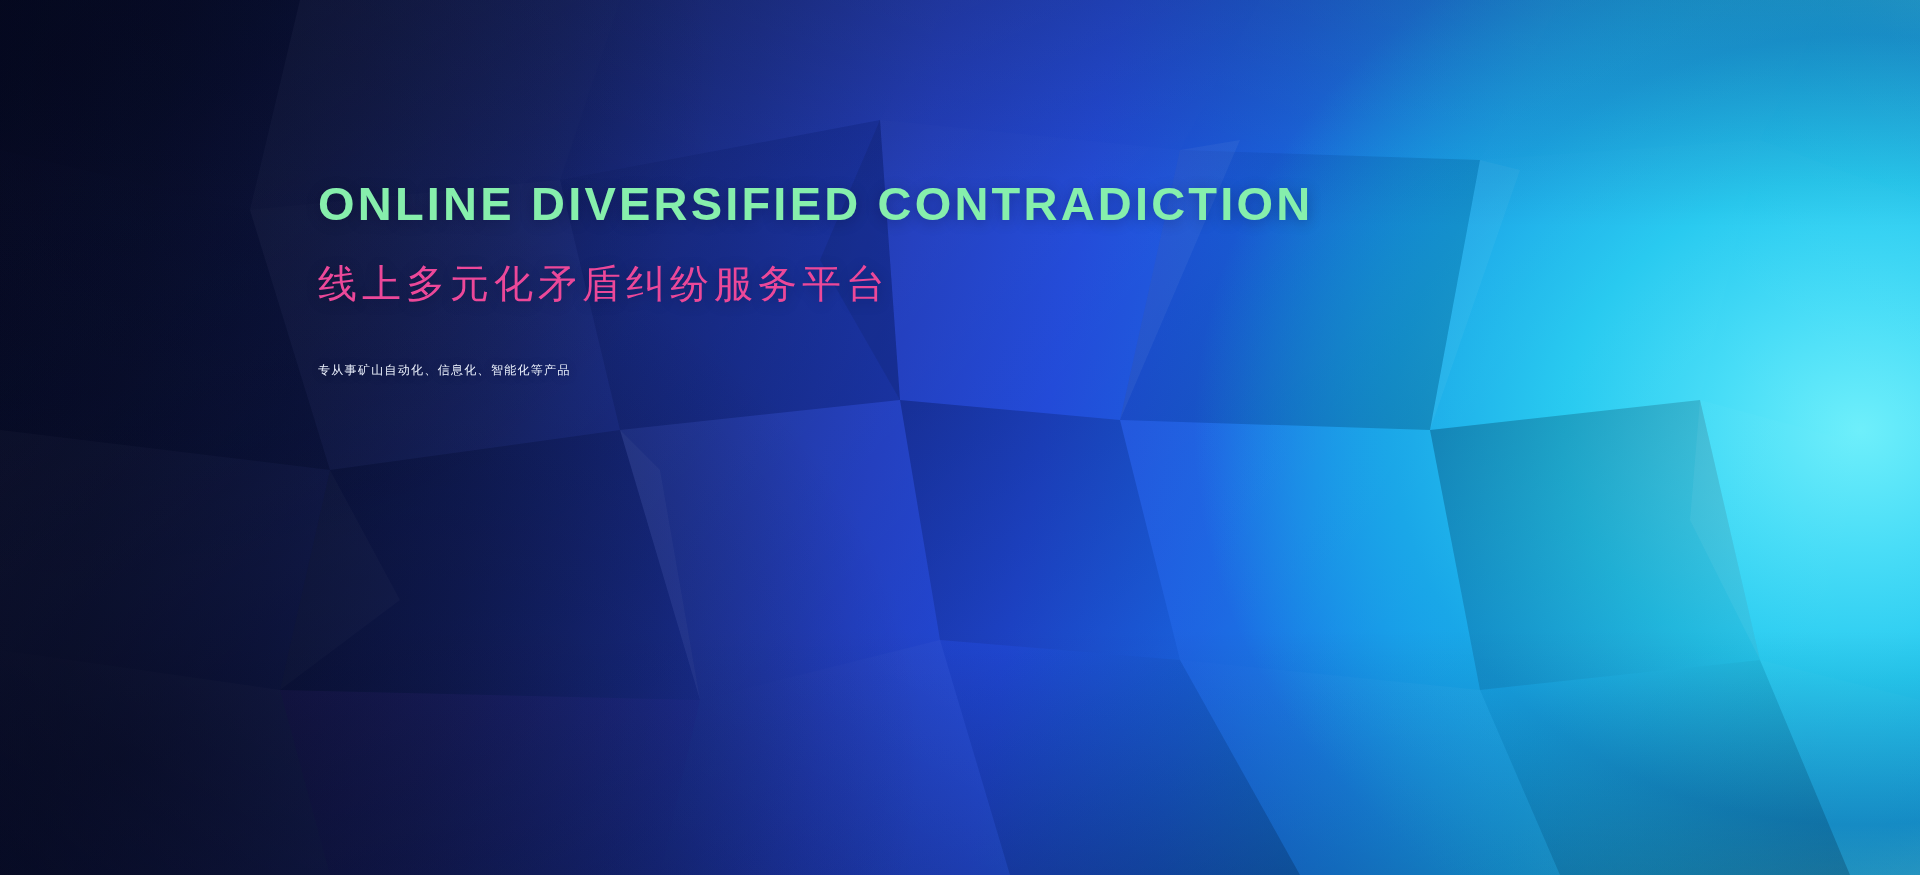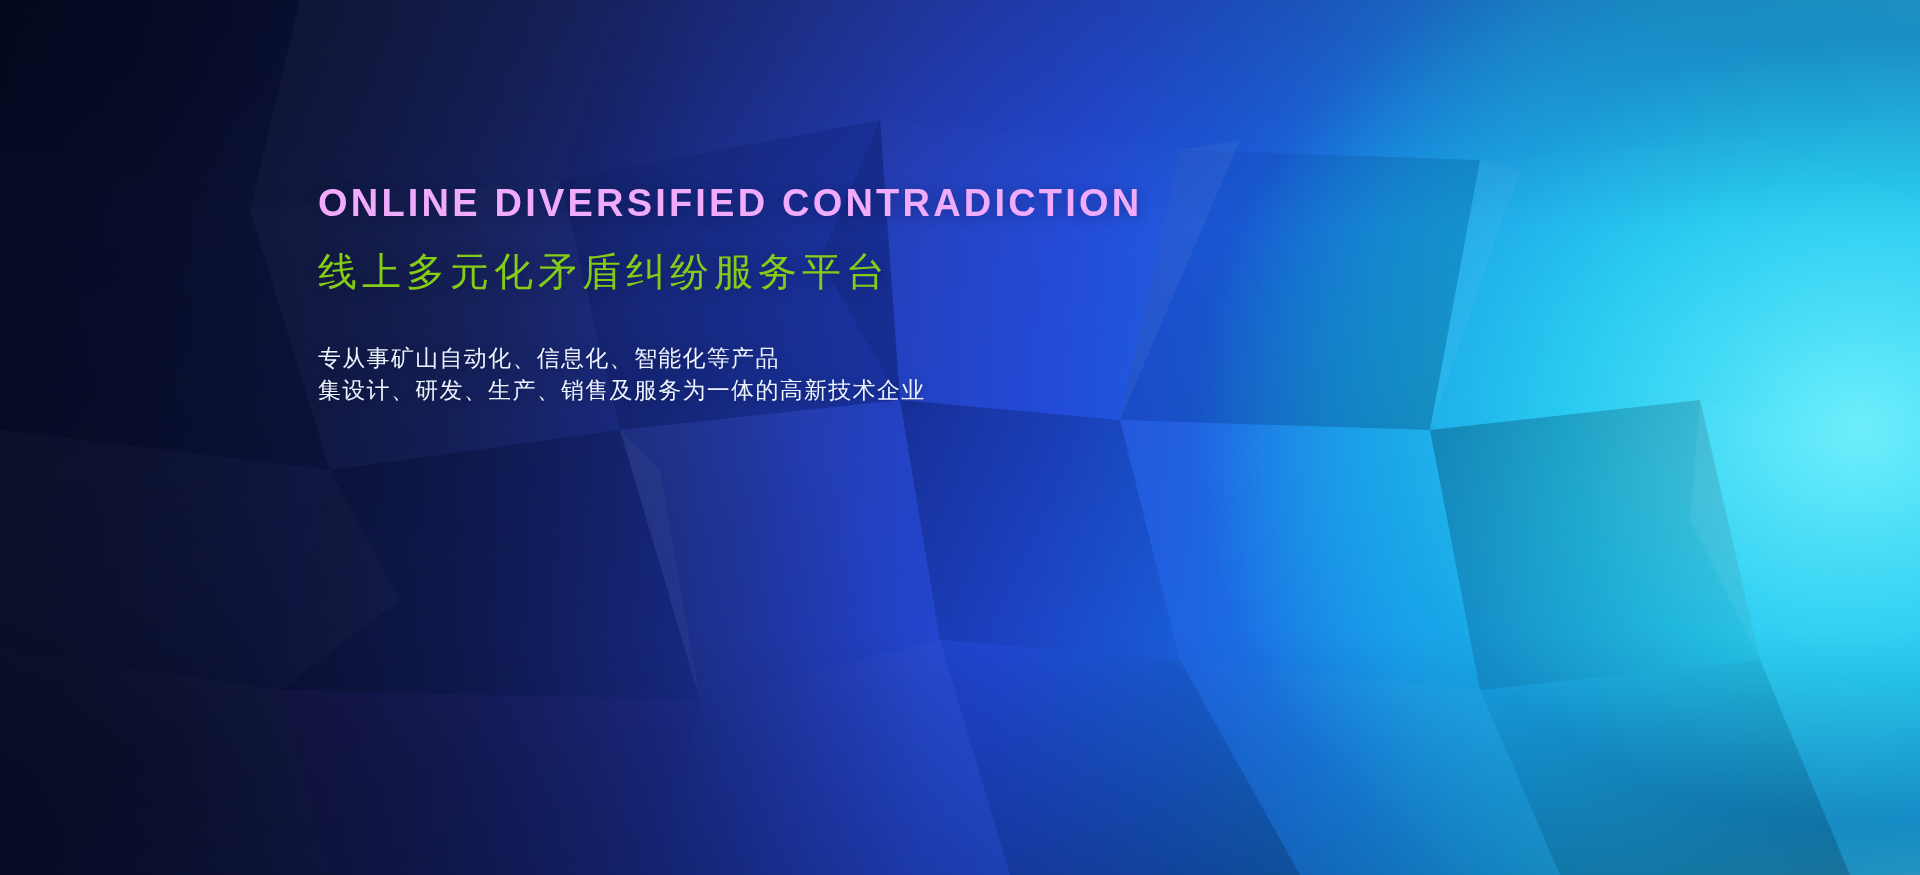--- a/index.html
+++ b/index.html
@@ -56,46 +56,46 @@
 
   
   .content {
     position:absolute;
     left:318px;
     top:172px;
     width:1300px;
   }
 
   .headline {
-    color:#f0abfc;
-    font-size:38px;
+    color:#86efac;
+    font-size:47px;
     line-height:63px;
     font-weight:600;
     letter-spacing:3.2px;
     text-transform:uppercase;
     white-space:pre-line;
     text-shadow:0 2px 14px rgba(2,8,40,0.30);
   }
 
   .subtitle {
-    margin-top:12px;
-    color:#84cc16;
+    margin-top:24px;
+    color:#ec4899;
     font-size:39px;
     line-height:50px;
     font-weight:400;
     letter-spacing:5px;
     text-shadow:0 2px 14px rgba(2,8,40,0.32);
   }
 
   .desc {
     margin-top:45px;
   }
   .desc-line {
     color:#eef4ff;
-    font-size:23px;
+    font-size:12px;
     line-height:32px;
     font-weight:400;
     letter-spacing:1.3px;
     text-shadow:0 1px 9px rgba(2,8,40,0.35);
   }
 </style>
 </head>
 <body>
 
 <div class="banner">
@@ -170,18 +170,17 @@
   <div class="vignette"></div>
 
   <div class="content">
 
     <div class="headline"><span>ONLINE DIVERSIFIED CONTRADICTION</span><br></div>
 
     <div class="subtitle">线上多元化矛盾纠纷服务平台</div>
 
     <div class="desc">
       <div class="desc-line">专从事矿山自动化、信息化、智能化等产品</div>
-      <div class="desc-line">集设计、研发、生产、销售及服务为一体的高新技术企业</div>
     </div>
 
   </div>
 
 </div>
 
 </body></html>

